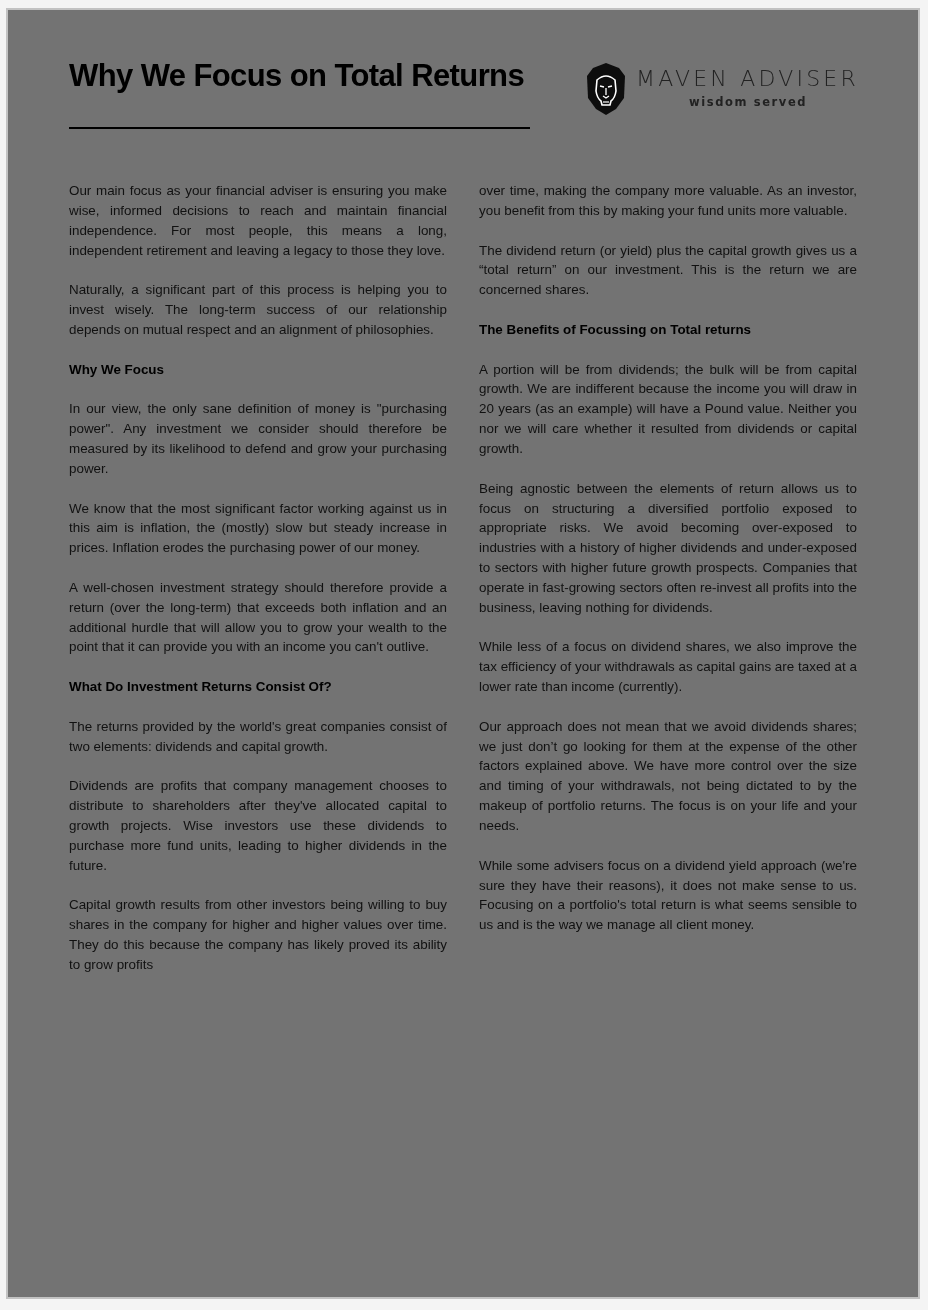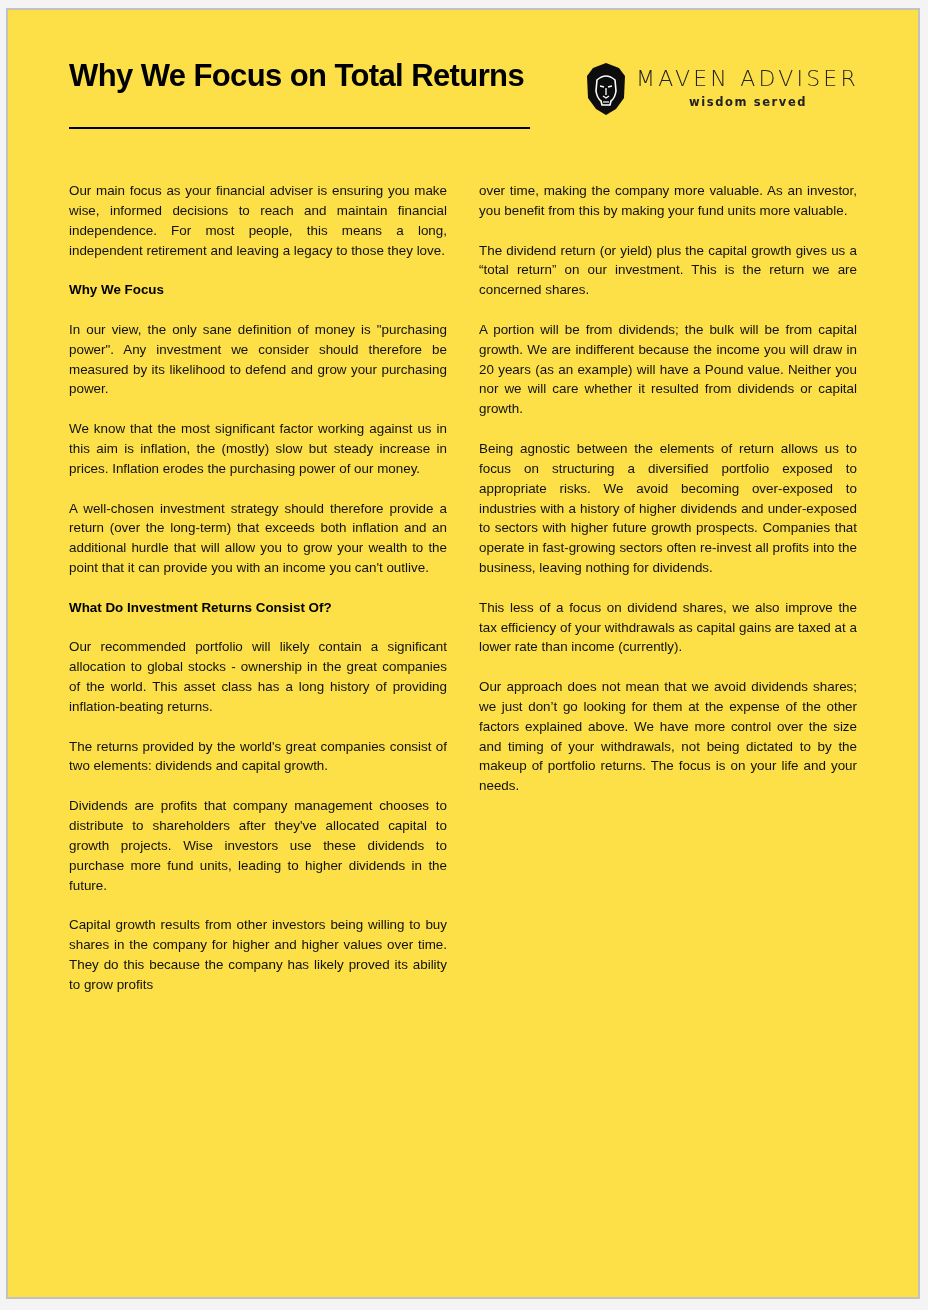--- a/index.html
+++ b/index.html
@@ -14,21 +14,21 @@
     overflow: hidden;
     font-family: "DejaVu Sans", sans-serif;
     color: #111;
   }
   .page {
     position: absolute;
     left: 6px;
     top: 8px;
     width: 910px;
     height: 1287px;
-    background: #fde047;
+    background: #737373;
     border: 2px solid #c2c2c2;
   }
   .title {
     position: absolute;
     left: 61px;
     top: 48px;
     margin: 0;
     font-family: "Liberation Sans", sans-serif;
     font-weight: bold;
     font-size: 31px;
@@ -123,31 +123,33 @@
       <path d="M14 24 L18 25 M22 25 L26 24" stroke="#fff" stroke-width="1.3" fill="none"></path>
       <path d="M20 26 L20 33 M17 34 L20 36 L23 34" stroke="#fff" stroke-width="1.3" fill="none"></path>
       <path d="M17 40 L23 40" stroke="#fff" stroke-width="1.2"></path>
     </svg>
     <div class="logo-name">MAVEN ADVISER</div>
     <div class="logo-tagline">wisdom served</div>
   </div>
 
   <div class="col col-left" id="col-left">
       <p>Our main focus as your financial adviser is ensuring you make wise, informed decisions to reach and maintain financial independence. For most people, this means a long, independent retirement and leaving a legacy to those they love.</p>
+      <p>Naturally, a significant part of this process is helping you to invest wisely. The long-term success of our relationship depends on mutual respect and an alignment of philosophies.</p>
       <h2>Why We Focus</h2>
       <p>In our view, the only sane definition of money is "purchasing power". Any investment we consider should therefore be measured by its likelihood to defend and grow your purchasing power.</p>
       <p>We know that the most significant factor working against us in this aim is inflation, the (mostly) slow but steady increase in prices. Inflation erodes the purchasing power of our money.</p>
       <p>A well-chosen investment strategy should therefore provide a return (over the long-term) that exceeds both inflation and an additional hurdle that will allow you to grow your wealth to the point that it can provide you with an income you can't outlive.</p>
       <h2>What Do Investment Returns Consist Of?</h2>
-      <p>Our recommended portfolio will likely contain a significant allocation to global stocks - ownership in the great companies of the world. This asset class has a long history of providing inflation-beating returns.</p>
       <p>The returns provided by the world's great companies consist of two elements: dividends and capital growth.</p>
       <p>Dividends are profits that company management chooses to distribute to shareholders after they've allocated capital to growth projects. Wise investors use these dividends to purchase more fund units, leading to higher dividends in the future.</p>
       <p class="last-cut">Capital growth results from other investors being willing to buy shares in the company for higher and higher values over time. They do this because the company has likely proved its ability to grow profits</p>
     </div>
   <div class="col col-right" id="col-right">
       <p>over time, making the company more valuable. As an investor, you benefit from this by making your fund units more valuable.</p>
       <p>The dividend return (or yield) plus the capital growth gives us a “total return” on our investment. This is the return we are concerned shares.</p>
+      <h2>The Benefits of Focussing on Total returns</h2>
       <p>A portion will be from dividends; the bulk will be from capital growth. We are indifferent because the income you will draw in 20 years (as an example) will have a Pound value. Neither you nor we will care whether it resulted from dividends or capital growth.</p>
       <p>Being agnostic between the elements of return allows us to focus on structuring a diversified portfolio exposed to appropriate risks. We avoid becoming over-exposed to industries with a history of higher dividends and under-exposed to sectors with higher future growth prospects. Companies that operate in fast-growing sectors often re-invest all profits into the business, leaving nothing for dividends.</p>
-      <p>This less of a focus on dividend shares, we also improve the tax efficiency of your withdrawals as capital gains are taxed at a lower rate than income (currently).</p>
+      <p>While less of a focus on dividend shares, we also improve the tax efficiency of your withdrawals as capital gains are taxed at a lower rate than income (currently).</p>
       <p>Our approach does not mean that we avoid dividends shares; we just don’t go looking for them at the expense of the other factors explained above. We have more control over the size and timing of your withdrawals, not being dictated to by the makeup of portfolio returns. The focus is on your life and your needs.</p>
+      <p>While some advisers focus on a dividend yield approach (we're sure they have their reasons), it does not make sense to us. Focusing on a portfolio's total return is what seems sensible to us and is the way we manage all client money.</p>
     </div>
 </div>
 
 </body></html>

